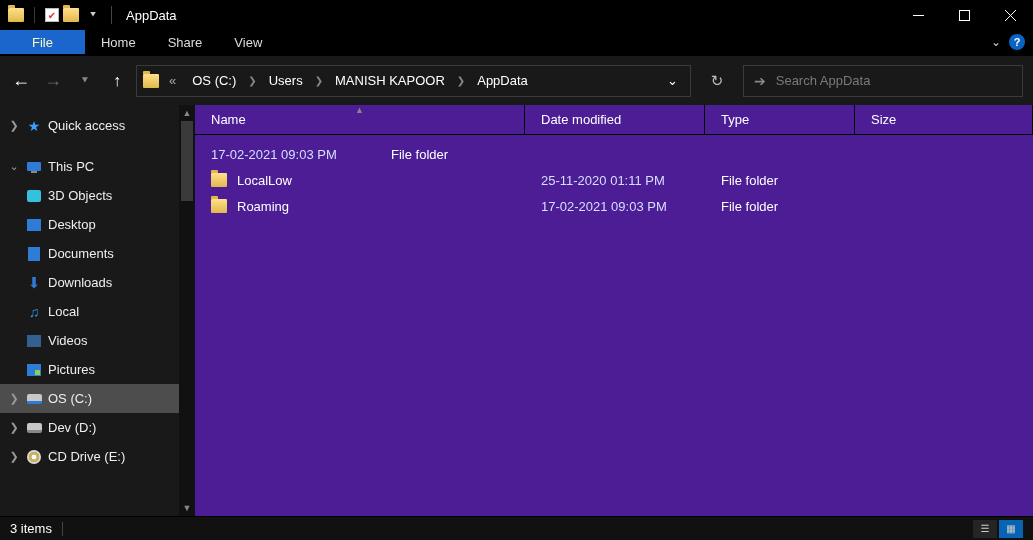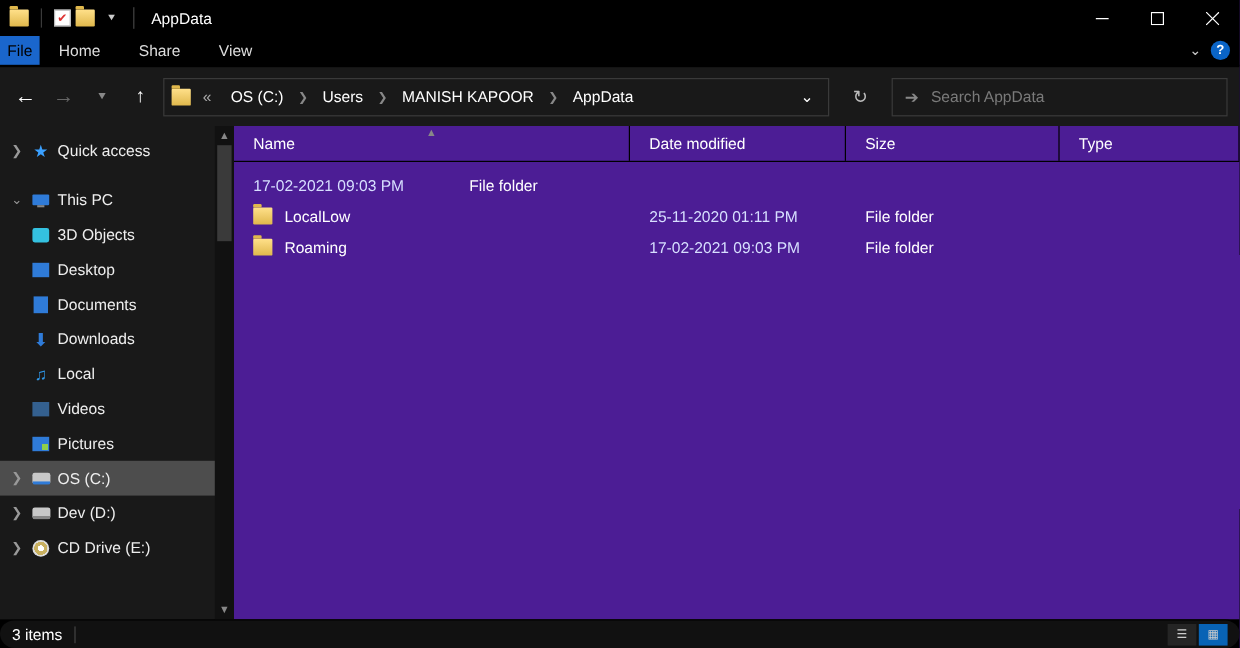--- a/index.html
+++ b/index.html
@@ -14,21 +14,21 @@
   .qat-props::after { content:"\2714"; color:#d33; font-size:10px;}
   .qat-chevron { margin-left:6px; font-size:10px; color:#ccc;}
   .title-sep { width:1px; height:18px; background:#444; margin:0 10px;}
   .title-text { font-size:13px; color:#fff; }
   .winctrls { margin-left:auto; display:flex; }
   .winbtn { width:46px; height:30px; display:flex; align-items:center; justify-content:center; }
   .winbtn svg { stroke:#fff; stroke-width:1; fill:none; }
   
   .ribbon { height:25px; background:#000; display:flex; align-items:stretch; border-bottom:1px solid #000;}
   .ribbon .tab { padding: 0 16px; display:flex; align-items:center; font-size:13px; color:#ddd;}
-  .ribbon .tab.file { background:#1a66cc; color:#000000; padding:0 6px;}
+  .ribbon .tab.file { background:#1a66cc; color:#fef9c3; padding:0 32px;}
   .ribbon .rightside { margin-left:auto; display:flex; align-items:center; gap:8px; padding-right:8px;}
   .ribbon .chev { font-size:12px; color:#ccc;}
   .help { width:16px; height:16px; border-radius:50%; background:#0a64c6; color:#fff; font-size:11px; display:flex; align-items:center; justify-content:center; font-weight:bold;}
   
   .navrow { height:50px; background:#191919; display:flex; align-items:center; padding: 0 10px; gap:8px; border-top:1px solid #000;}
   .navbtns { display:flex; align-items:center; gap:10px; }
   .navarrow { font-size:18px; color:#fff; width:22px; text-align:center;}
   .navarrow.disabled { color:#666;}
   .navarrow.small { font-size:11px; color:#888;}
   .navup { font-size:16px;}
@@ -79,21 +79,21 @@
   .col.size{ flex:1;}
   .sortarrow { position:absolute; top:0; left:50%; transform:translateX(-50%); font-size:9px; color:#888;}
   .rows { padding:6px 0;}
   .row { height:26px; display:flex; align-items:center;}
   .row .c { padding:0 16px;}
   .row .c.name { width:330px; display:flex; align-items:center; gap:10px;}
   .row .c.date { width:180px; color:#d7dfff;}
   .row .c.type { width:150px;}
   .row .c.size { flex:1;}
   
-  .statusbar { height:24px; background:#111; display:flex; align-items:center; padding:0 10px; color:#ccc; font-size:13px; border-top:1px solid #000;border-radius:12px;}
+  .statusbar { height:24px; background:#111; display:flex; align-items:center; padding:0 10px; color:#ccc; font-size:13px; border-top:1px solid #000;}
   .statusbar .sep { width:1px; height:14px; background:#444; margin:0 10px;}
   .statusbar .viewbtns { margin-left:auto; display:flex; gap:2px;}
   .viewbtn { width:24px; height:18px; background:#252525; display:flex; align-items:center; justify-content:center;}
   .viewbtn.active { background:#0863b5;}
   .viewbtn span{font-size:10px;color:#ccc;}
 </style>
 </head>
 <body>
 
 <div class="titlebar">
@@ -267,25 +267,25 @@
 
   <div class="content">
     <div class="colheaders">
       <div class="col name">
           <span>Name</span>
           <span class="sortarrow">▲</span>
         </div>
       <div class="col date">
           <span>Date modified</span>
         </div>
+      <div class="col type">
+          <span>Type</span>
+        </div>
       <div class="col size">
           <span>Size</span>
-        </div>
-      <div class="col type">
-          <span>Type</span>
         </div>
     </div>
     <div class="rows">
       <div class="row">
         <div class="c date">17-02-2021 09:03 PM</div>
         <div class="c type">File folder</div>
         <div class="c size"></div>
       </div>
       <div class="row">
         <div class="c name">

